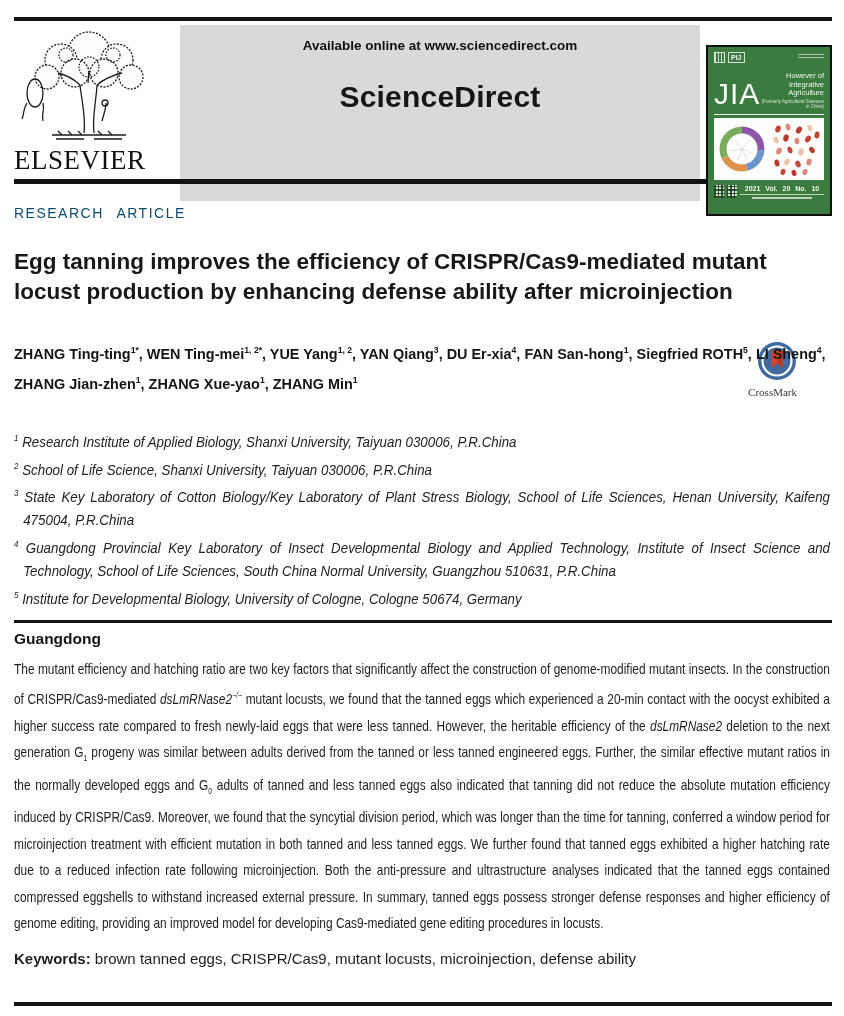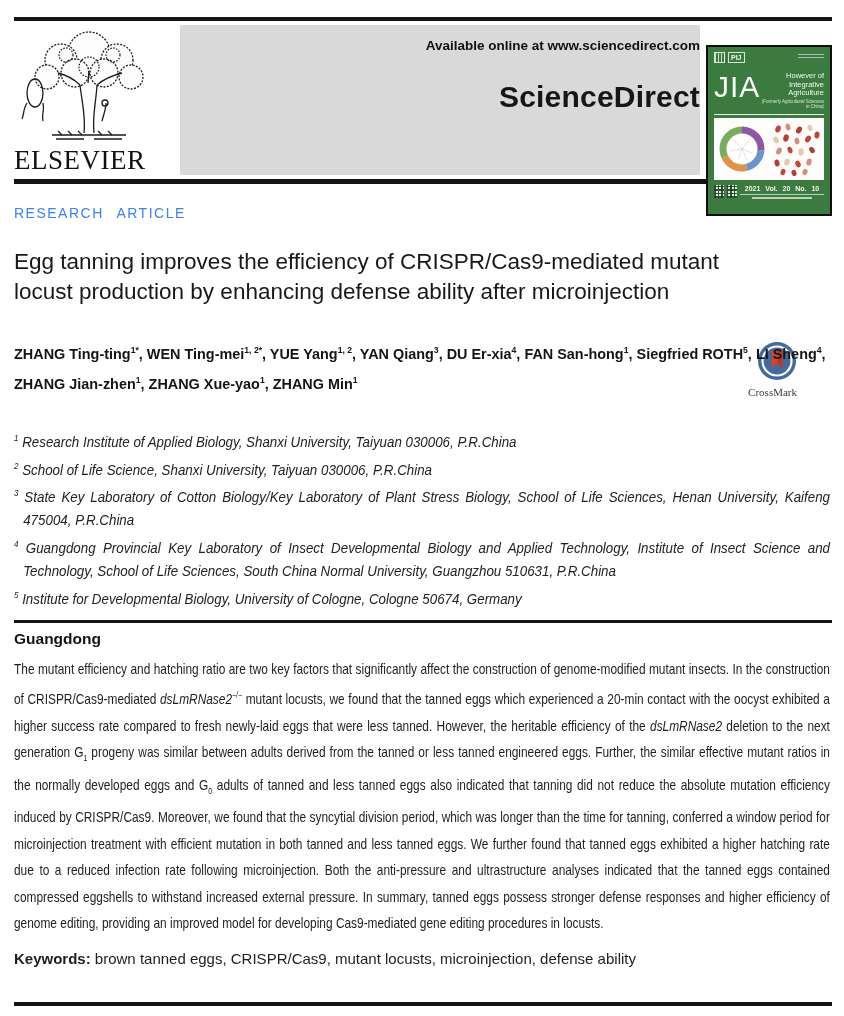--- a/index.html
+++ b/index.html
@@ -15,57 +15,57 @@
     font-style:italic; font-size:14px; color:#222; letter-spacing:.2px;
   }
   
   .banner { position:relative; margin:17px 12px 0 14px; height:167px; }
   .rule-top { position:absolute; top:0; left:0; right:0; height:4px; background:#141414; }
   .rule-bottom { position:absolute; bottom:0; left:0; right:0; height:5px; background:#141414; }
   .banner-row { position:absolute; top:8px; left:0; height:152px; display:flex; }
   .elsevier-col { width:166px; padding-top:2px; text-align:left; }
   .elsevier-word { font-family:"Liberation Serif", serif; font-size:27px; color:#111; letter-spacing:.5px; margin-top:-4px; }
   .sd-box {
-    width:520px; height:150px; background:#d9d9d9; margin-left:0;
-    display:flex; flex-direction:column; align-items:flex-end; padding-top:13px;
+    width:520px; height:176px; background:#d9d9d9; margin-left:0;
+    display:flex; flex-direction:column; align-items:center; padding-top:13px;
   }
   .available-line { font-size:13.5px; font-weight:bold; color:#111; }
   .sciencedirect { font-size:30px; font-weight:bold; color:#161616; margin-top:27px; letter-spacing:.2px; }
   
   .cover {
     position:absolute; top:45px; right:12px; width:126px; height:171px;
     background:#3b7b40; border:2px solid #0e0e0e; padding:5px 6px 4px 6px;
     color:#fff; overflow:hidden;
   }
   .cover-top { display:flex; align-items:flex-start; gap:3px; }
   .seal-box { width:11px; height:11px; border:1px solid rgba(240,248,240,.85);
     background:repeating-linear-gradient(90deg, rgba(255,255,255,.75) 0 1px, transparent 1px 3px); }
   .pij-box { height:11px; border:1px solid rgba(240,248,240,.85); font-size:7px; line-height:9px;
     padding:0 2px; color:#f2f7f2; font-weight:bold; }
   .issn-lines { margin-left:auto; }
   .issn-lines i { display:block; width:26px; height:1.5px; background:rgba(255,255,255,.55); margin:1.5px 0; }
-  .cover-title-row { display:flex; margin-top:3px; align-items:center; }
+  .cover-title-row { display:flex; margin-top:3px; align-items:flex-end; }
   .jia-word { font-size:30px; font-weight:400; line-height:30px; letter-spacing:1px; color:#fafcf8; }
   .jname { margin-left:auto; text-align:right; padding-top:6px; }
   .jname-l1, .jname-l2 { font-size:7.5px; line-height:8.5px; color:#f2f7f0; }
   .jname-sub { font-size:4.5px; color:#d6e6d4; margin-top:1px; }
   .cover-panel { margin-top:5px; border-top:1.5px solid rgba(255,255,255,.9); padding-top:3px; }
   .panel-inner { background:#fdfdfb; width:110px; height:62px; margin:0 auto; padding:2px; }
   .cover-bottom { display:flex; align-items:flex-start; gap:3px; margin-top:5px; }
   .qr { width:13px; height:13px; background:#dcead8;
     background-image:
       repeating-linear-gradient(0deg, rgba(22,58,26,.85) 0 1.5px, transparent 1.5px 3.5px),
       repeating-linear-gradient(90deg, rgba(22,58,26,.85) 0 1.5px, transparent 1.5px 3.5px); }
   .vol-col { flex:1; text-align:center; }
   .vol-line { font-size:7px; font-weight:bold; color:#f4f8ee; word-spacing:3px; }
   .url-lines i { display:block; height:1.5px; background:rgba(255,255,255,.65); margin:2px auto 0; }
   .url-lines i:nth-child(1){ width:84px; } .url-lines i:nth-child(2){ width:60px; }
   
-  .article-type { margin:21px 0 0 14px; font-size:14px; color:#3b82f6; letter-spacing:1.5px; word-spacing:8px; }
-  .title { margin:26px 14px 0; max-width:762px; font-size:22.5px; line-height:30px; font-weight:normal; color:#181818; }
+  .article-type { margin:21px 0 0 14px; font-size:14px; color:#0c4a6e; letter-spacing:1.5px; word-spacing:8px; }
+  .title { margin:26px 14px 0; max-width:762px; font-size:22.5px; line-height:30px; font-weight:bold; color:#181818; }
   .crossmark { position:absolute; top:341px; left:727px; width:70px; text-align:right; }
   .crossmark-label { font-family:"Liberation Serif", serif; font-size:11px; color:#3a3a3a; margin-top:1px; }
   
   .authors { margin:30px 14px 0; width:877px; transform:scaleX(.93); transform-origin:0 0;
     font-size:15.5px; font-weight:bold; line-height:26px; color:#141414; }
   .authors sup { font-size:60%; font-weight:bold; }
   .affils { margin:30px 14px 0; width:887px; transform:scaleX(.92); transform-origin:0 0;
     font-style:italic; font-size:14.5px; line-height:23.5px; color:#222; }
   .affil { padding-left:10px; text-indent:-10px; text-align:justify; }
   .affil sup { font-size:60%; }

